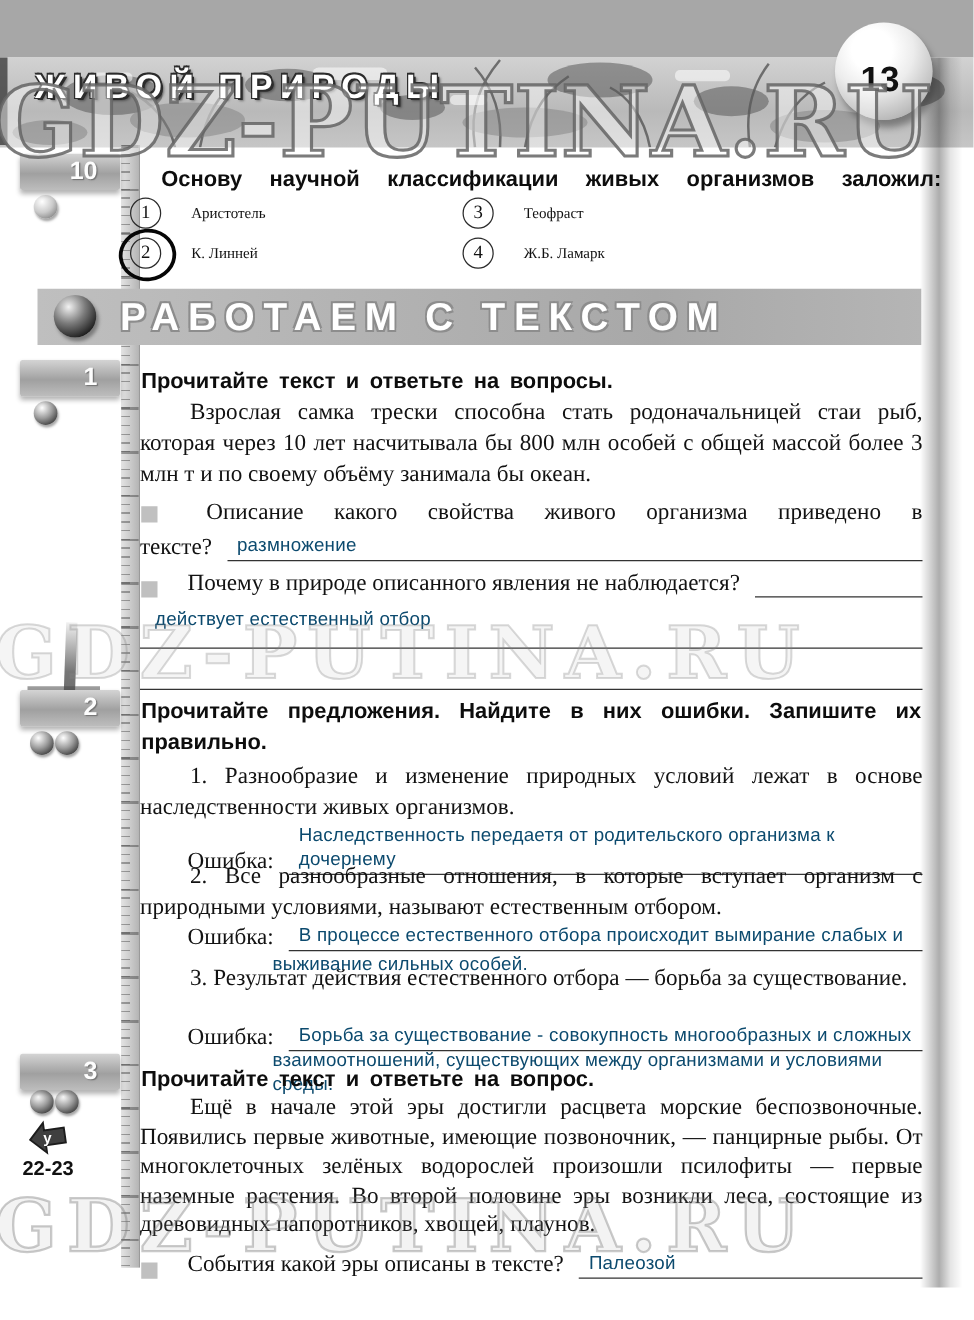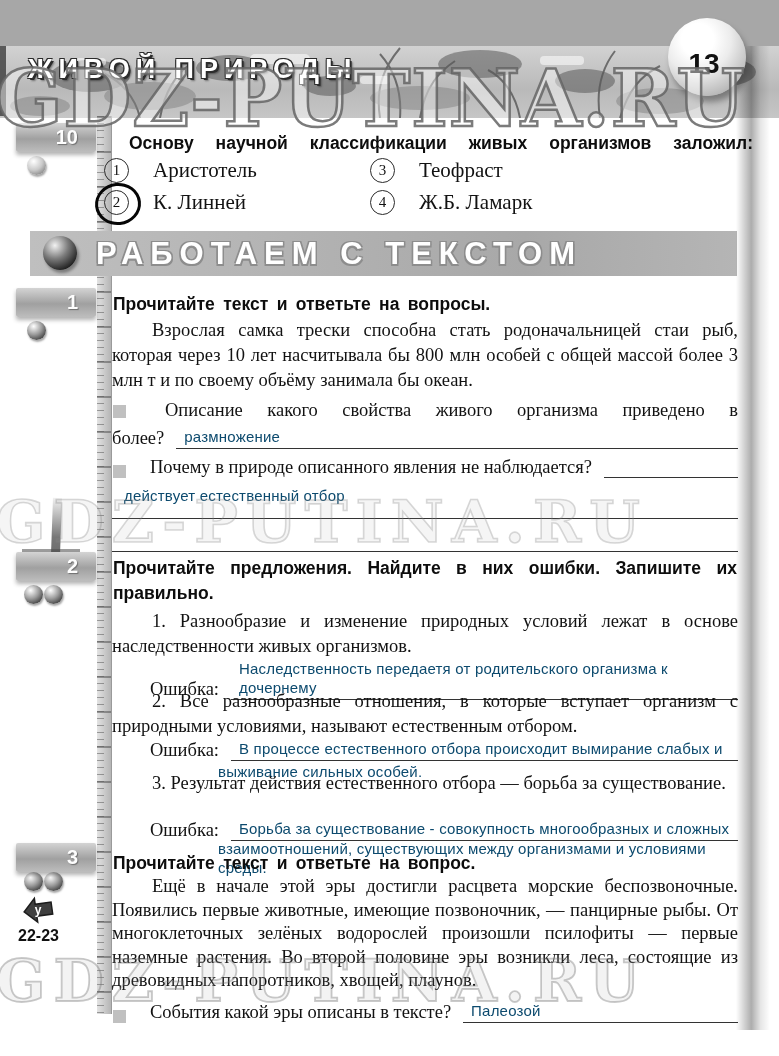--- a/index.html
+++ b/index.html
@@ -71,21 +71,21 @@
   .bullet{display:inline-block;width:13px;height:13px;background:#c0c0c0;flex:0 0 13px;}
   .ansfill{flex:1;border-bottom:1.6px solid #333;margin-left:12px;padding:3px 0 1px 8px;min-width:50px;}
   .ansrow{display:flex;align-items:flex-end;}
   .blankline{border-bottom:1.6px solid #333;height:25px;}
 
   
   .optgrid{display:grid;grid-template-columns:266px auto;row-gap:7px;}
   .opt{display:flex;align-items:center;position:relative;}
   .optnum{display:inline-flex;width:23px;height:23px;border:1.5px solid #2a2a2a;border-radius:50%;
       align-items:center;justify-content:center;font:400 15px "Liberation Serif",serif;flex:0 0 23px;}
-  .optlabel{margin-left:24px;font-size:21px;}
+  .optlabel{margin-left:24px;font-size:12px;}
   .sel-ring{position:absolute;left:-9px;top:-7px;width:40px;height:36px;border:3.2px solid #060606;
       border-radius:50%;transform:rotate(-6deg);}
 </style>
 </head>
 <body>
 
 <div class="page">
 
   <div class="top-band"></div>
   <div class="header-art">
@@ -163,21 +163,21 @@
 
   <div class="tab" style="top:288px;">1</div>
   <div class="ball" style="left:27px;top:321px;"></div>
   <div class="abs instr" style="left:113px;top:292px;width:624px;">Прочитайте текст и ответьте на вопросы.</div>
   <div class="abs para" style="left:112px;top:318px;width:626px;">Взрослая самка трески способна стать родоначальницей стаи рыб, которая через 10 лет насчитывала бы 800 млн особей с общей массой более 3 млн т и по своему объёму занимала бы океан.</div>
 
   <div class="abs" style="left:112px;top:400px;width:626px;">
     <span class="bullet abs" style="left:1px;top:5px;"></span>
     <div class="ser jline" style="margin-left:37px;">Описание какого свойства живого организма приведено в</div>
     <div class="ansrow" style="margin-top:4px;">
-      <span class="ser">более?</span>
+      <span class="ser">тексте?</span>
       <span class="ansfill hand">размножение</span>
     </div>
   </div>
 
   <div class="abs" style="left:112px;top:457px;width:626px;">
     <div class="ansrow">
       <span class="bullet" style="margin:5px 24px 0 1px;"></span>
       <span class="ser">Почему в природе описанного явления не наблюдается?</span>
       <span class="ansfill"></span>
     </div>

